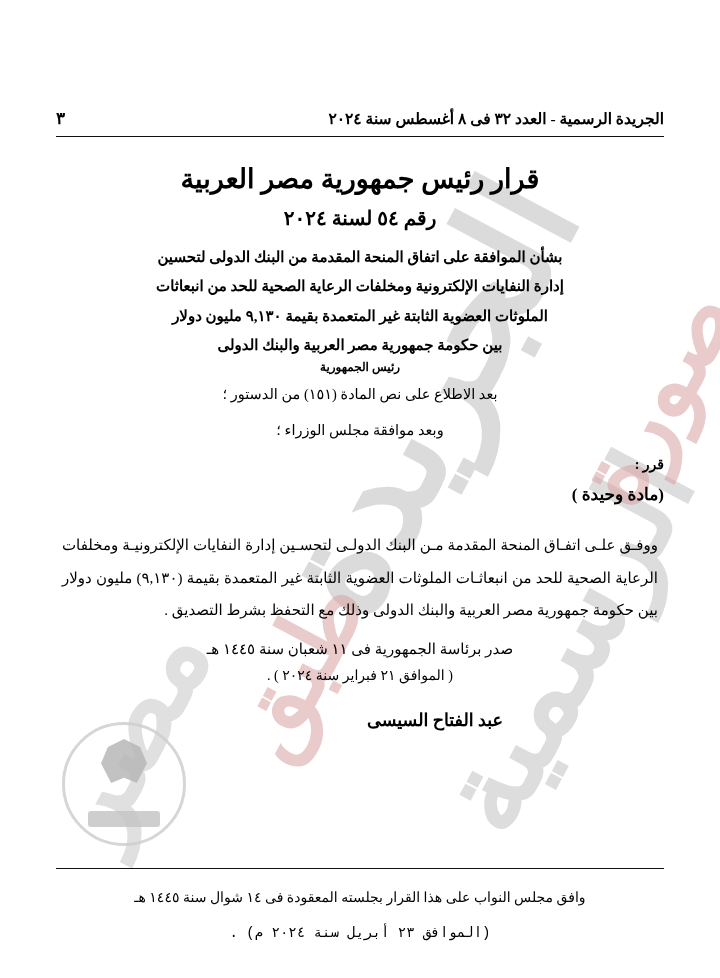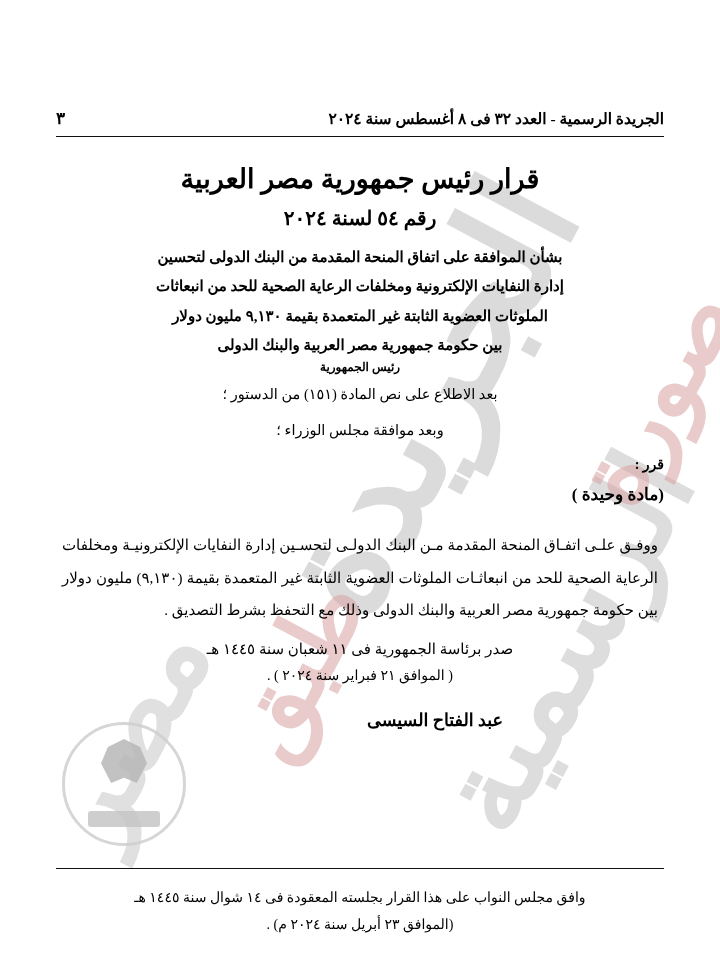--- a/index.html
+++ b/index.html
@@ -232,20 +232,22 @@
     right: 56px;
     top: 868px;
   }
   .footer-note {
     text-align: center;
     font-size: 14px;
     margin-top: 16px;
     line-height: 1.9;
   }
   .footer-note .second-line {
+    margin-top: 8px;
+    font-family: Liberation Mono, monospace;
   }
 </style>
 </head>
 <body>
 
 <div id="watermark-layer">
   <div class="wm-text wm-1">الجريدة</div>
   <div class="wm-text wm-2">الرسمية</div>
   <div class="wm-text wm-3">مصر</div>
   <div class="wm-red wm-red-1">صورة</div>

